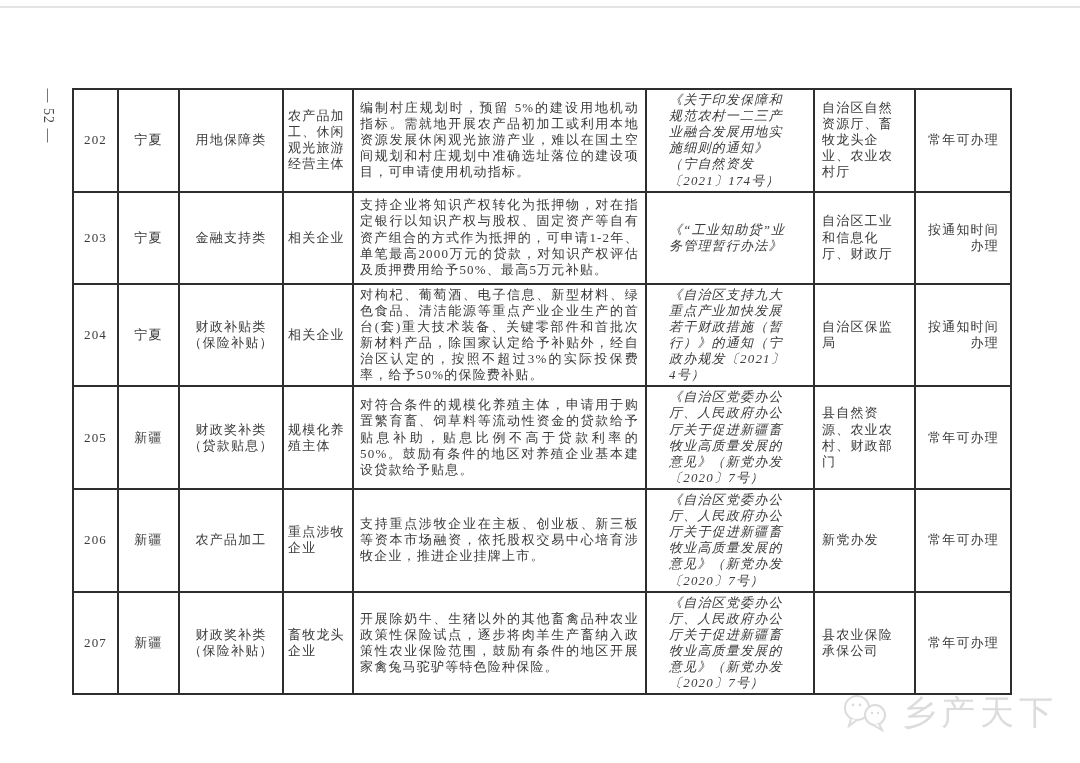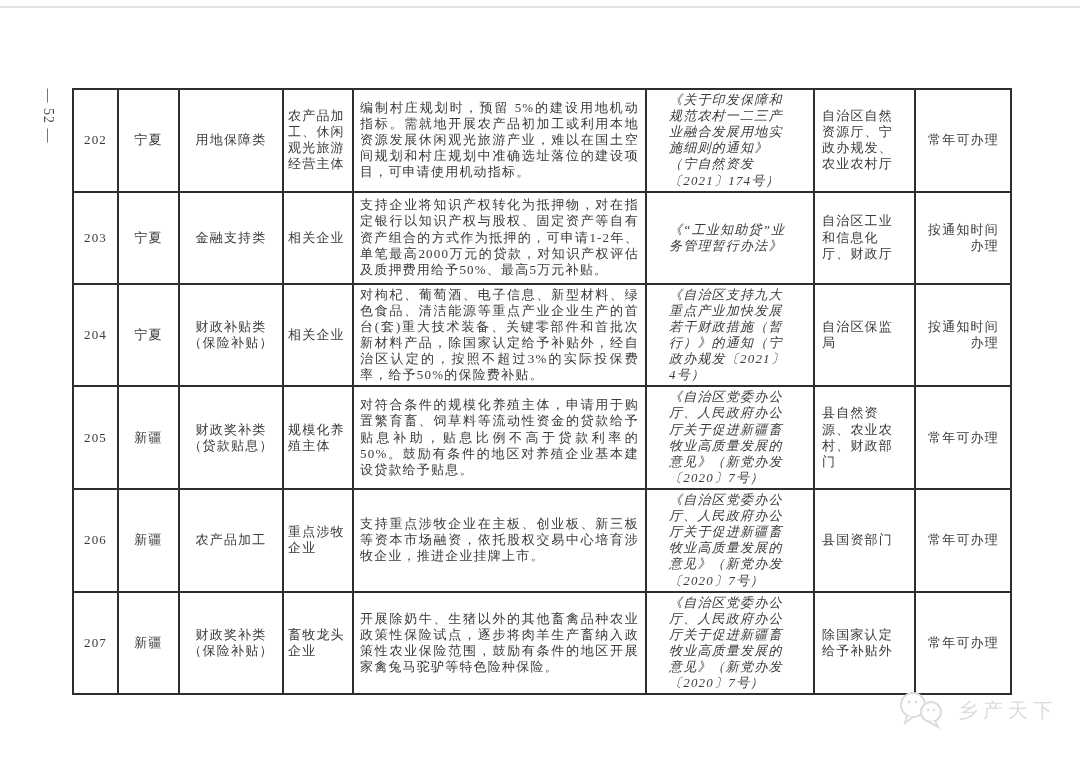--- a/index.html
+++ b/index.html
@@ -40,21 +40,21 @@
   tbody tr:nth-child(2){height:92px;}
   tbody tr:nth-child(3){height:100px;}
   tbody tr:nth-child(4){height:86px;}
   tbody tr:nth-child(5){height:90px;}
   tbody tr:nth-child(6){height:90px;}
   .watermark{
     position:absolute;right:22px;top:690px;
     display:flex;align-items:center;gap:8px;
   }
   .watermark .wm-text{
-    font-size:20px;color:var(--watermark);letter-spacing:5px;
+    font-size:34px;color:var(--watermark);letter-spacing:5px;
     text-shadow:0 1px 0 #ffffff;font-family:Liberation Serif, serif;
   }
 </style>
 </head>
 <body>
 
 <div class="page">
 
   <div class="top-rule"></div>
 
@@ -72,21 +72,21 @@
         <col style="width:96px">
     </colgroup>
     <tbody id="table-body">
         <tr>
       <td class="c-num">202</td>
       <td class="c-region">宁夏</td>
       <td class="c-cat">用地保障类</td>
       <td class="c-subj">农产品加工、休闲观光旅游经营主体</td>
       <td class="c-desc">编制村庄规划时，预留 5%的建设用地机动指标。需就地开展农产品初加工或利用本地资源发展休闲观光旅游产业，难以在国土空间规划和村庄规划中准确选址落位的建设项目，可申请使用机动指标。</td>
       <td class="c-policy">《关于印发保障和规范农村一二三产业融合发展用地实施细则的通知》（宁自然资发〔2021〕174号）</td>
-      <td class="c-dept">自治区自然资源厅、宁政办规发、农业农村厅</td>
+      <td class="c-dept">自治区自然资源厅、畜牧龙头企业、农业农村厅</td>
       <td class="c-time">常年可办理</td>
     </tr>
         <tr>
       <td class="c-num">203</td>
       <td class="c-region">宁夏</td>
       <td class="c-cat">金融支持类</td>
       <td class="c-subj">相关企业</td>
       <td class="c-desc">支持企业将知识产权转化为抵押物，对在指定银行以知识产权与股权、固定资产等自有资产组合的方式作为抵押的，可申请1-2年、单笔最高2000万元的贷款，对知识产权评估及质押费用给予50%、最高5万元补贴。</td>
       <td class="c-policy">《“工业知助贷”业务管理暂行办法》</td>
       <td class="c-dept">自治区工业和信息化厅、财政厅</td>
@@ -114,32 +114,32 @@
       <td class="c-dept">县自然资源、农业农村、财政部门</td>
       <td class="c-time">常年可办理</td>
     </tr>
         <tr>
       <td class="c-num">206</td>
       <td class="c-region">新疆</td>
       <td class="c-cat">农产品加工</td>
       <td class="c-subj">重点涉牧企业</td>
       <td class="c-desc">支持重点涉牧企业在主板、创业板、新三板等资本市场融资，依托股权交易中心培育涉牧企业，推进企业挂牌上市。</td>
       <td class="c-policy">《自治区党委办公厅、人民政府办公厅关于促进新疆畜牧业高质量发展的意见》（新党办发〔2020〕7号）</td>
-      <td class="c-dept">县国资部门</td>
+      <td class="c-dept">新党办发</td>
       <td class="c-time">常年可办理</td>
     </tr>
         <tr>
       <td class="c-num">207</td>
       <td class="c-region">新疆</td>
       <td class="c-cat">财政奖补类
 （保险补贴）</td>
       <td class="c-subj">畜牧龙头企业</td>
       <td class="c-desc">开展除奶牛、生猪以外的其他畜禽品种农业政策性保险试点，逐步将肉羊生产畜纳入政策性农业保险范围，鼓励有条件的地区开展家禽兔马驼驴等特色险种保险。</td>
       <td class="c-policy">《自治区党委办公厅、人民政府办公厅关于促进新疆畜牧业高质量发展的意见》（新党办发〔2020〕7号）</td>
-      <td class="c-dept">除国家认定给予补贴外</td>
+      <td class="c-dept">县农业保险承保公司</td>
       <td class="c-time">常年可办理</td>
     </tr>
       </tbody>
   </table>
 
   <div class="watermark">
     <svg width="52" height="40" viewBox="0 0 52 40" fill="none" xmlns="http://www.w3.org/2000/svg">
       <circle cx="15" cy="15" r="12" stroke="#dcdcdc" stroke-width="2" fill="#ffffff"></circle>
       <path d="M9 26 L7 33 L15 27" stroke="#dcdcdc" stroke-width="2" fill="#ffffff"></path>
       <circle cx="33" cy="22" r="10" stroke="#dcdcdc" stroke-width="2" fill="#ffffff"></circle>

